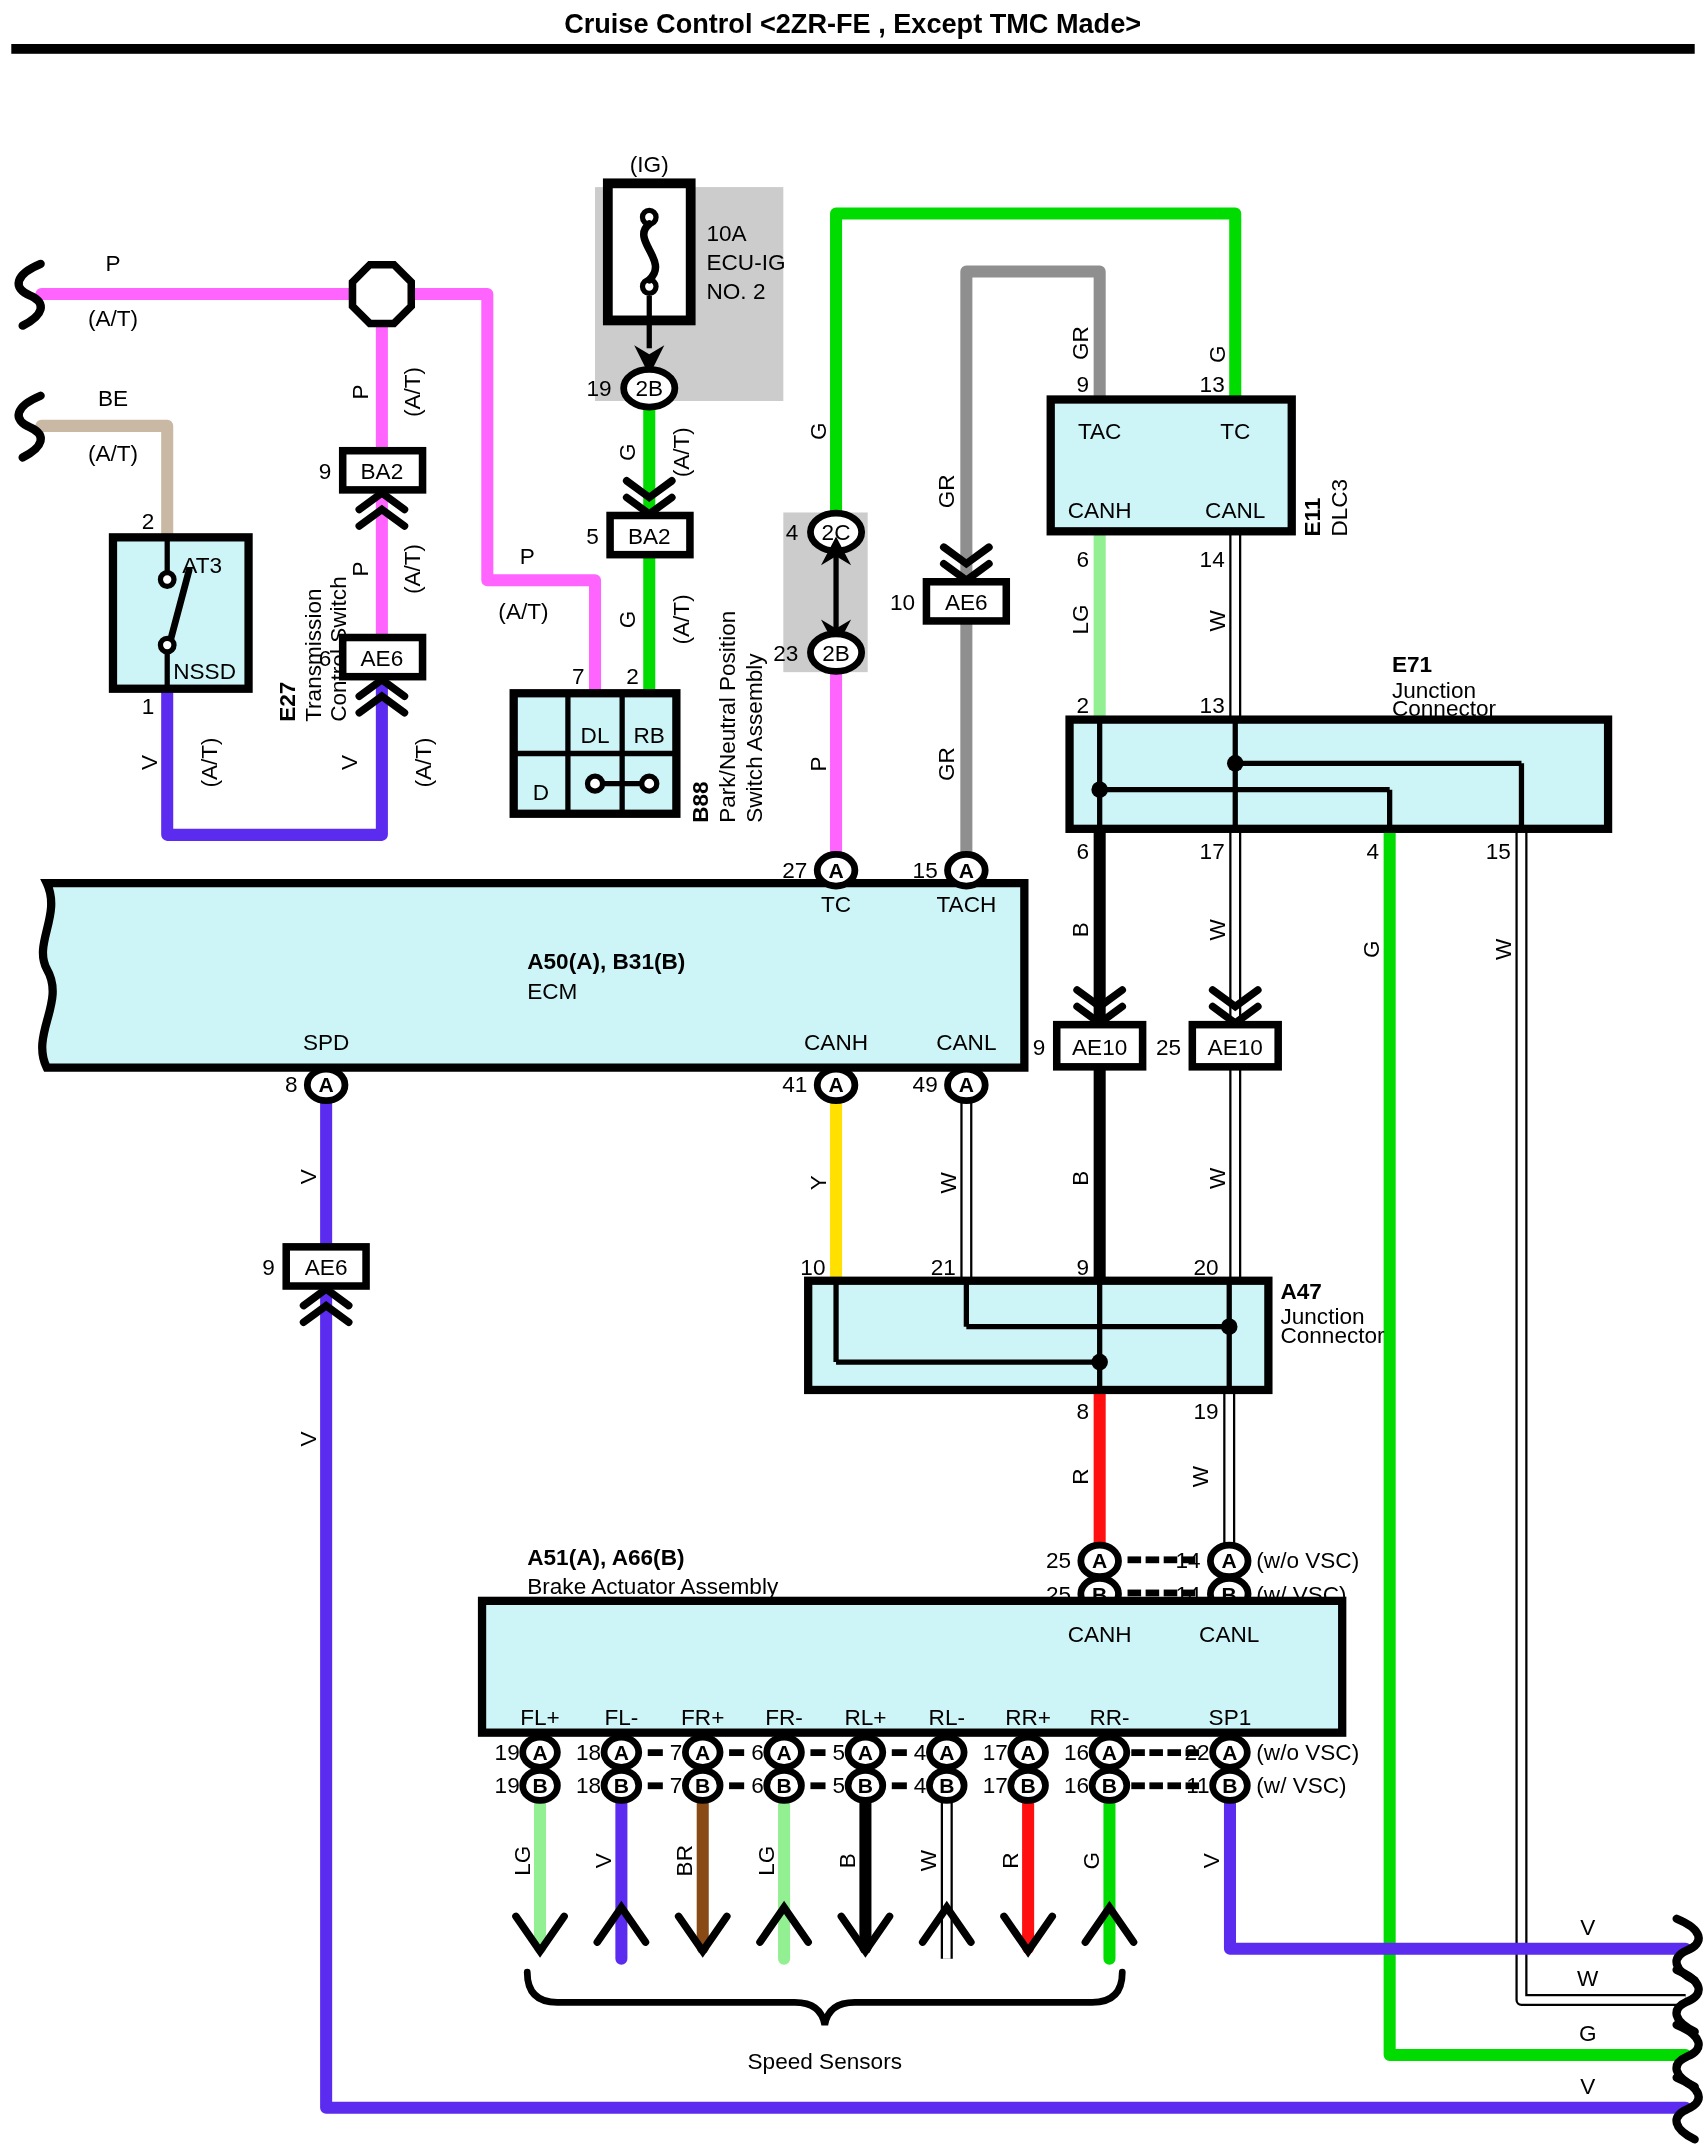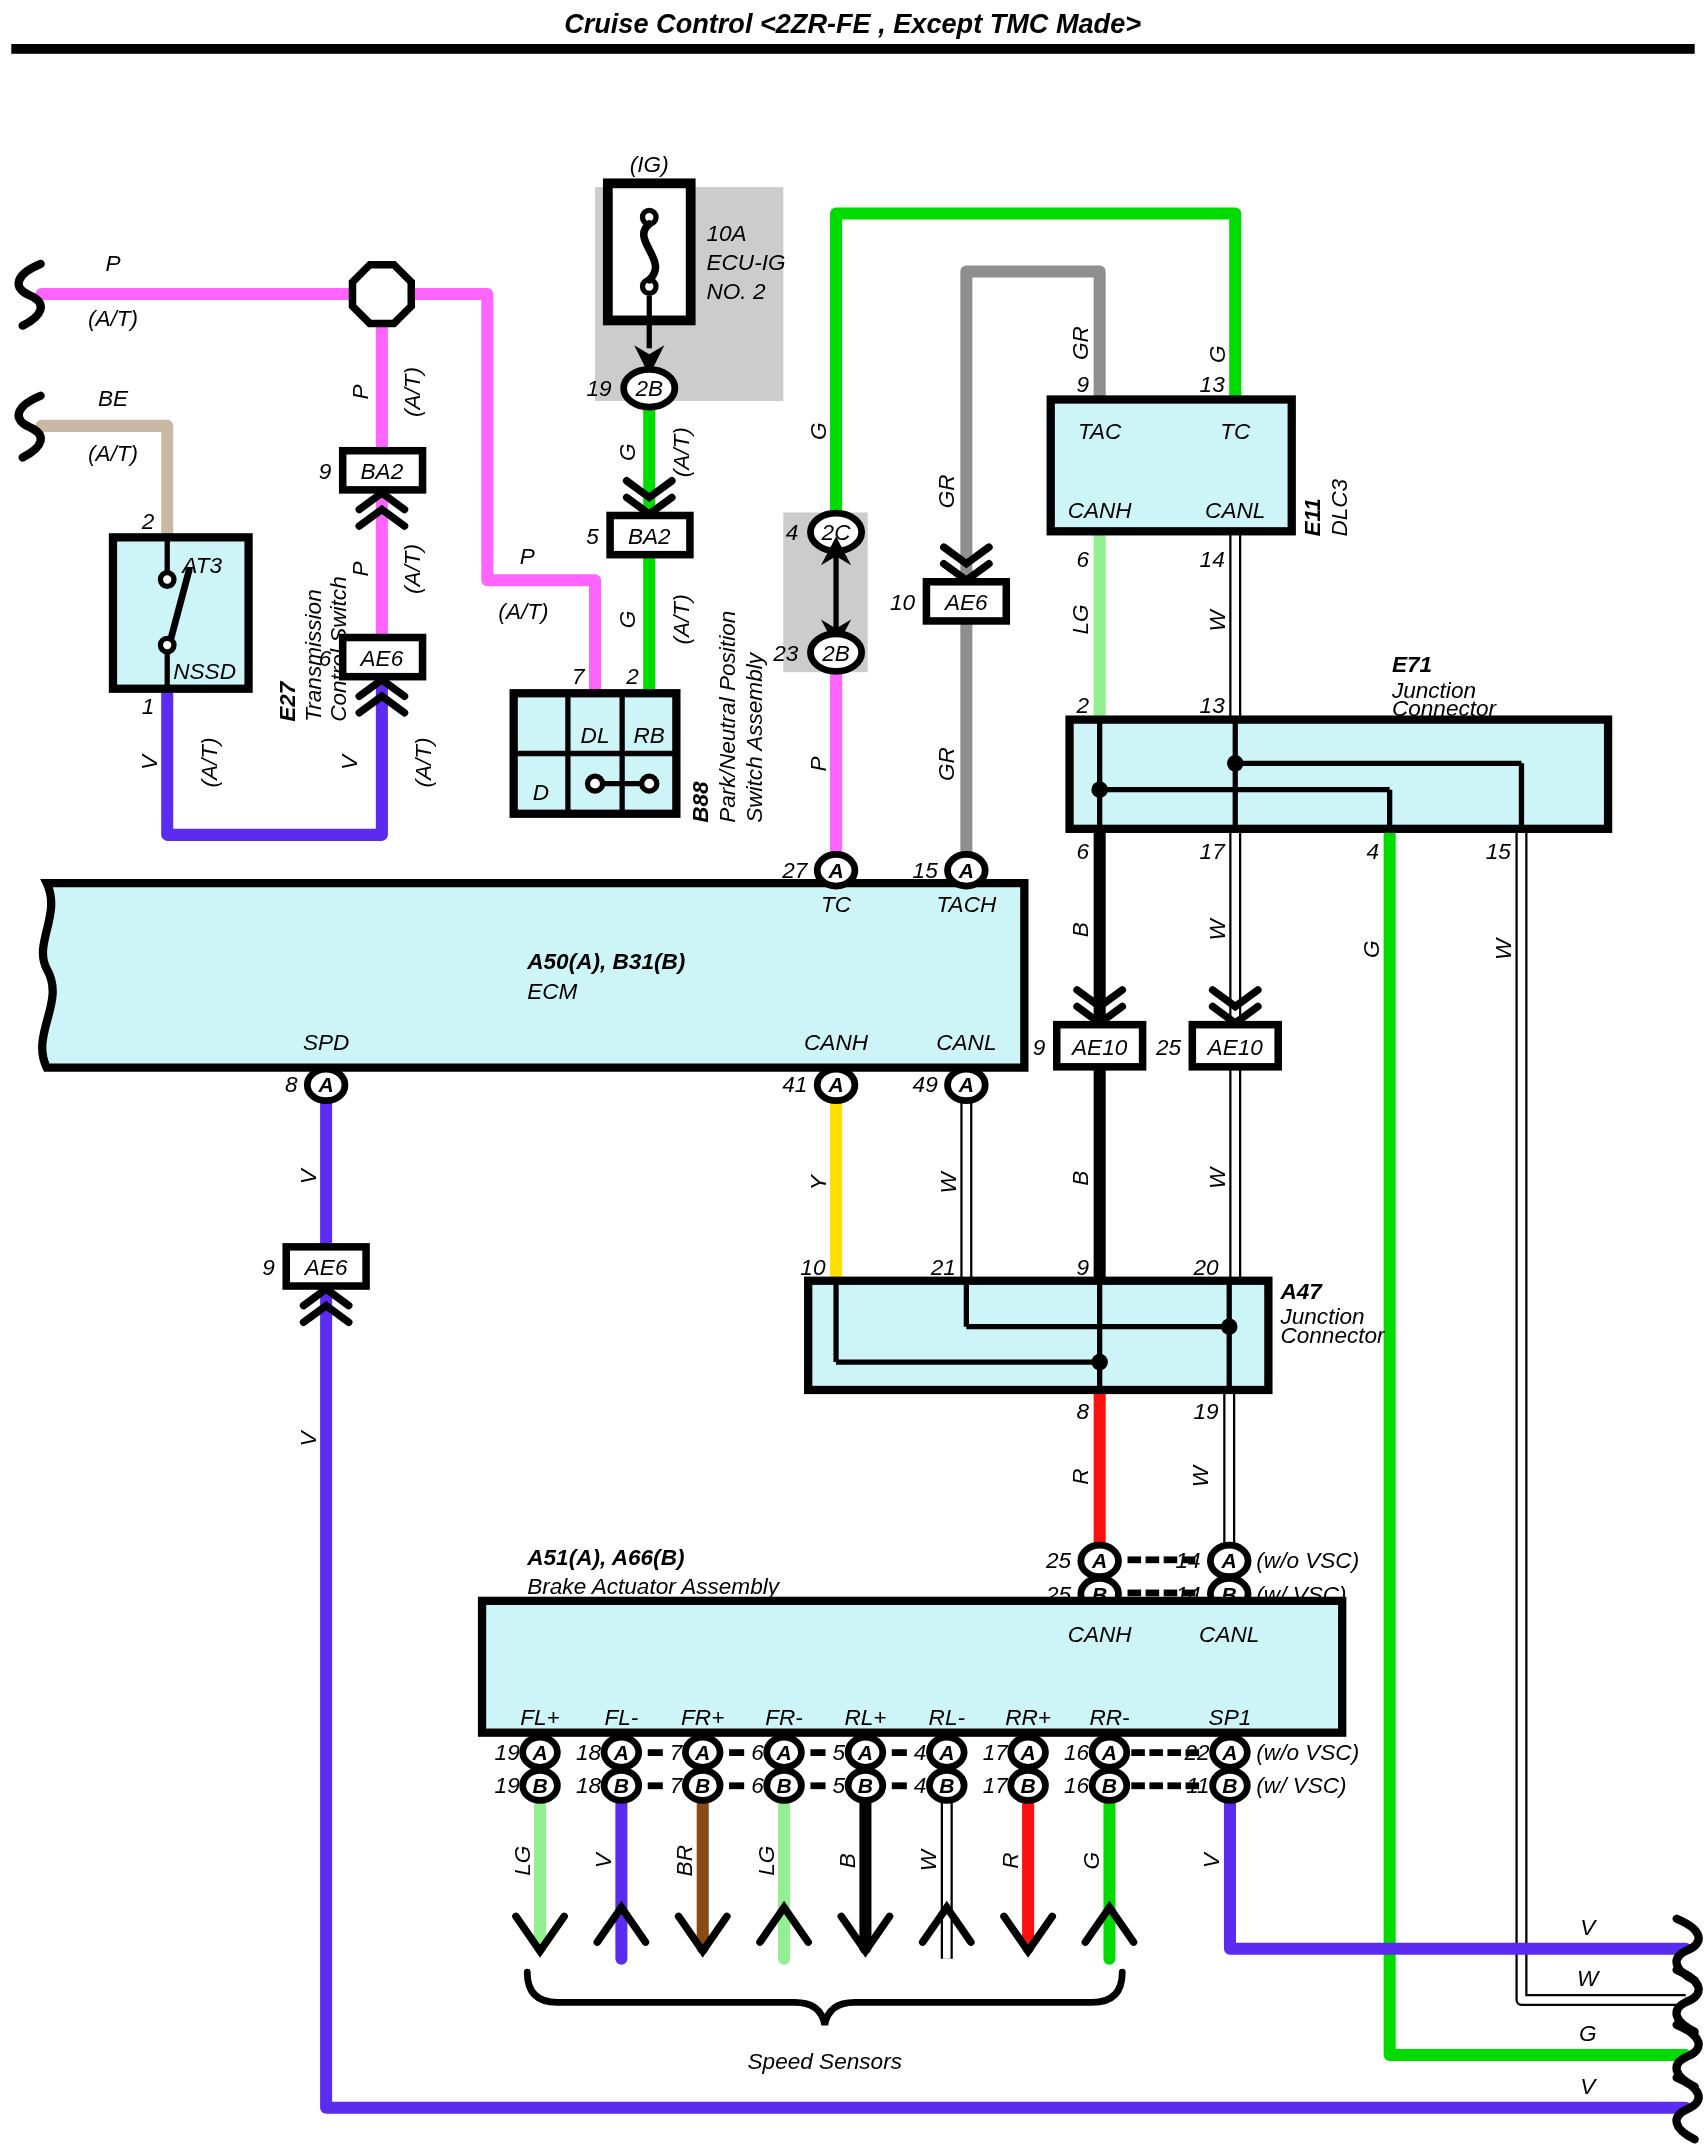--- a/index.html
+++ b/index.html
@@ -1,16 +1,16 @@
 <!DOCTYPE html>
 <html style="font-size:12px"><head>
 <meta charset="utf-8">
 <style>
   html,body{margin:0;padding:0;background:#fff;}
-  .page{width:1706px;height:2151px;position:relative;background:#fff;font-style:italic;}
+  .page{width:1706px;height:2151px;position:relative;background:#fff;}
   svg{display:block;}
   text{font-family:"Liberation Sans","DejaVu Sans",sans-serif;font-size:30px;fill:#000;}
   .bold{font-weight:bold;}
   .title{font-size:36px;font-weight:bold;}
   .sm{font-size:28px;}
   .cell{font-size:30px;}
   .wire{fill:none;stroke-linecap:round;stroke-linejoin:round;}
   .wirebutt{fill:none;stroke-linecap:butt;stroke-linejoin:round;}
   .comp{fill:#CDF4F6;stroke:#000;stroke-width:11;}
   .connbox{fill:#fff;stroke:#000;stroke-width:10;}

